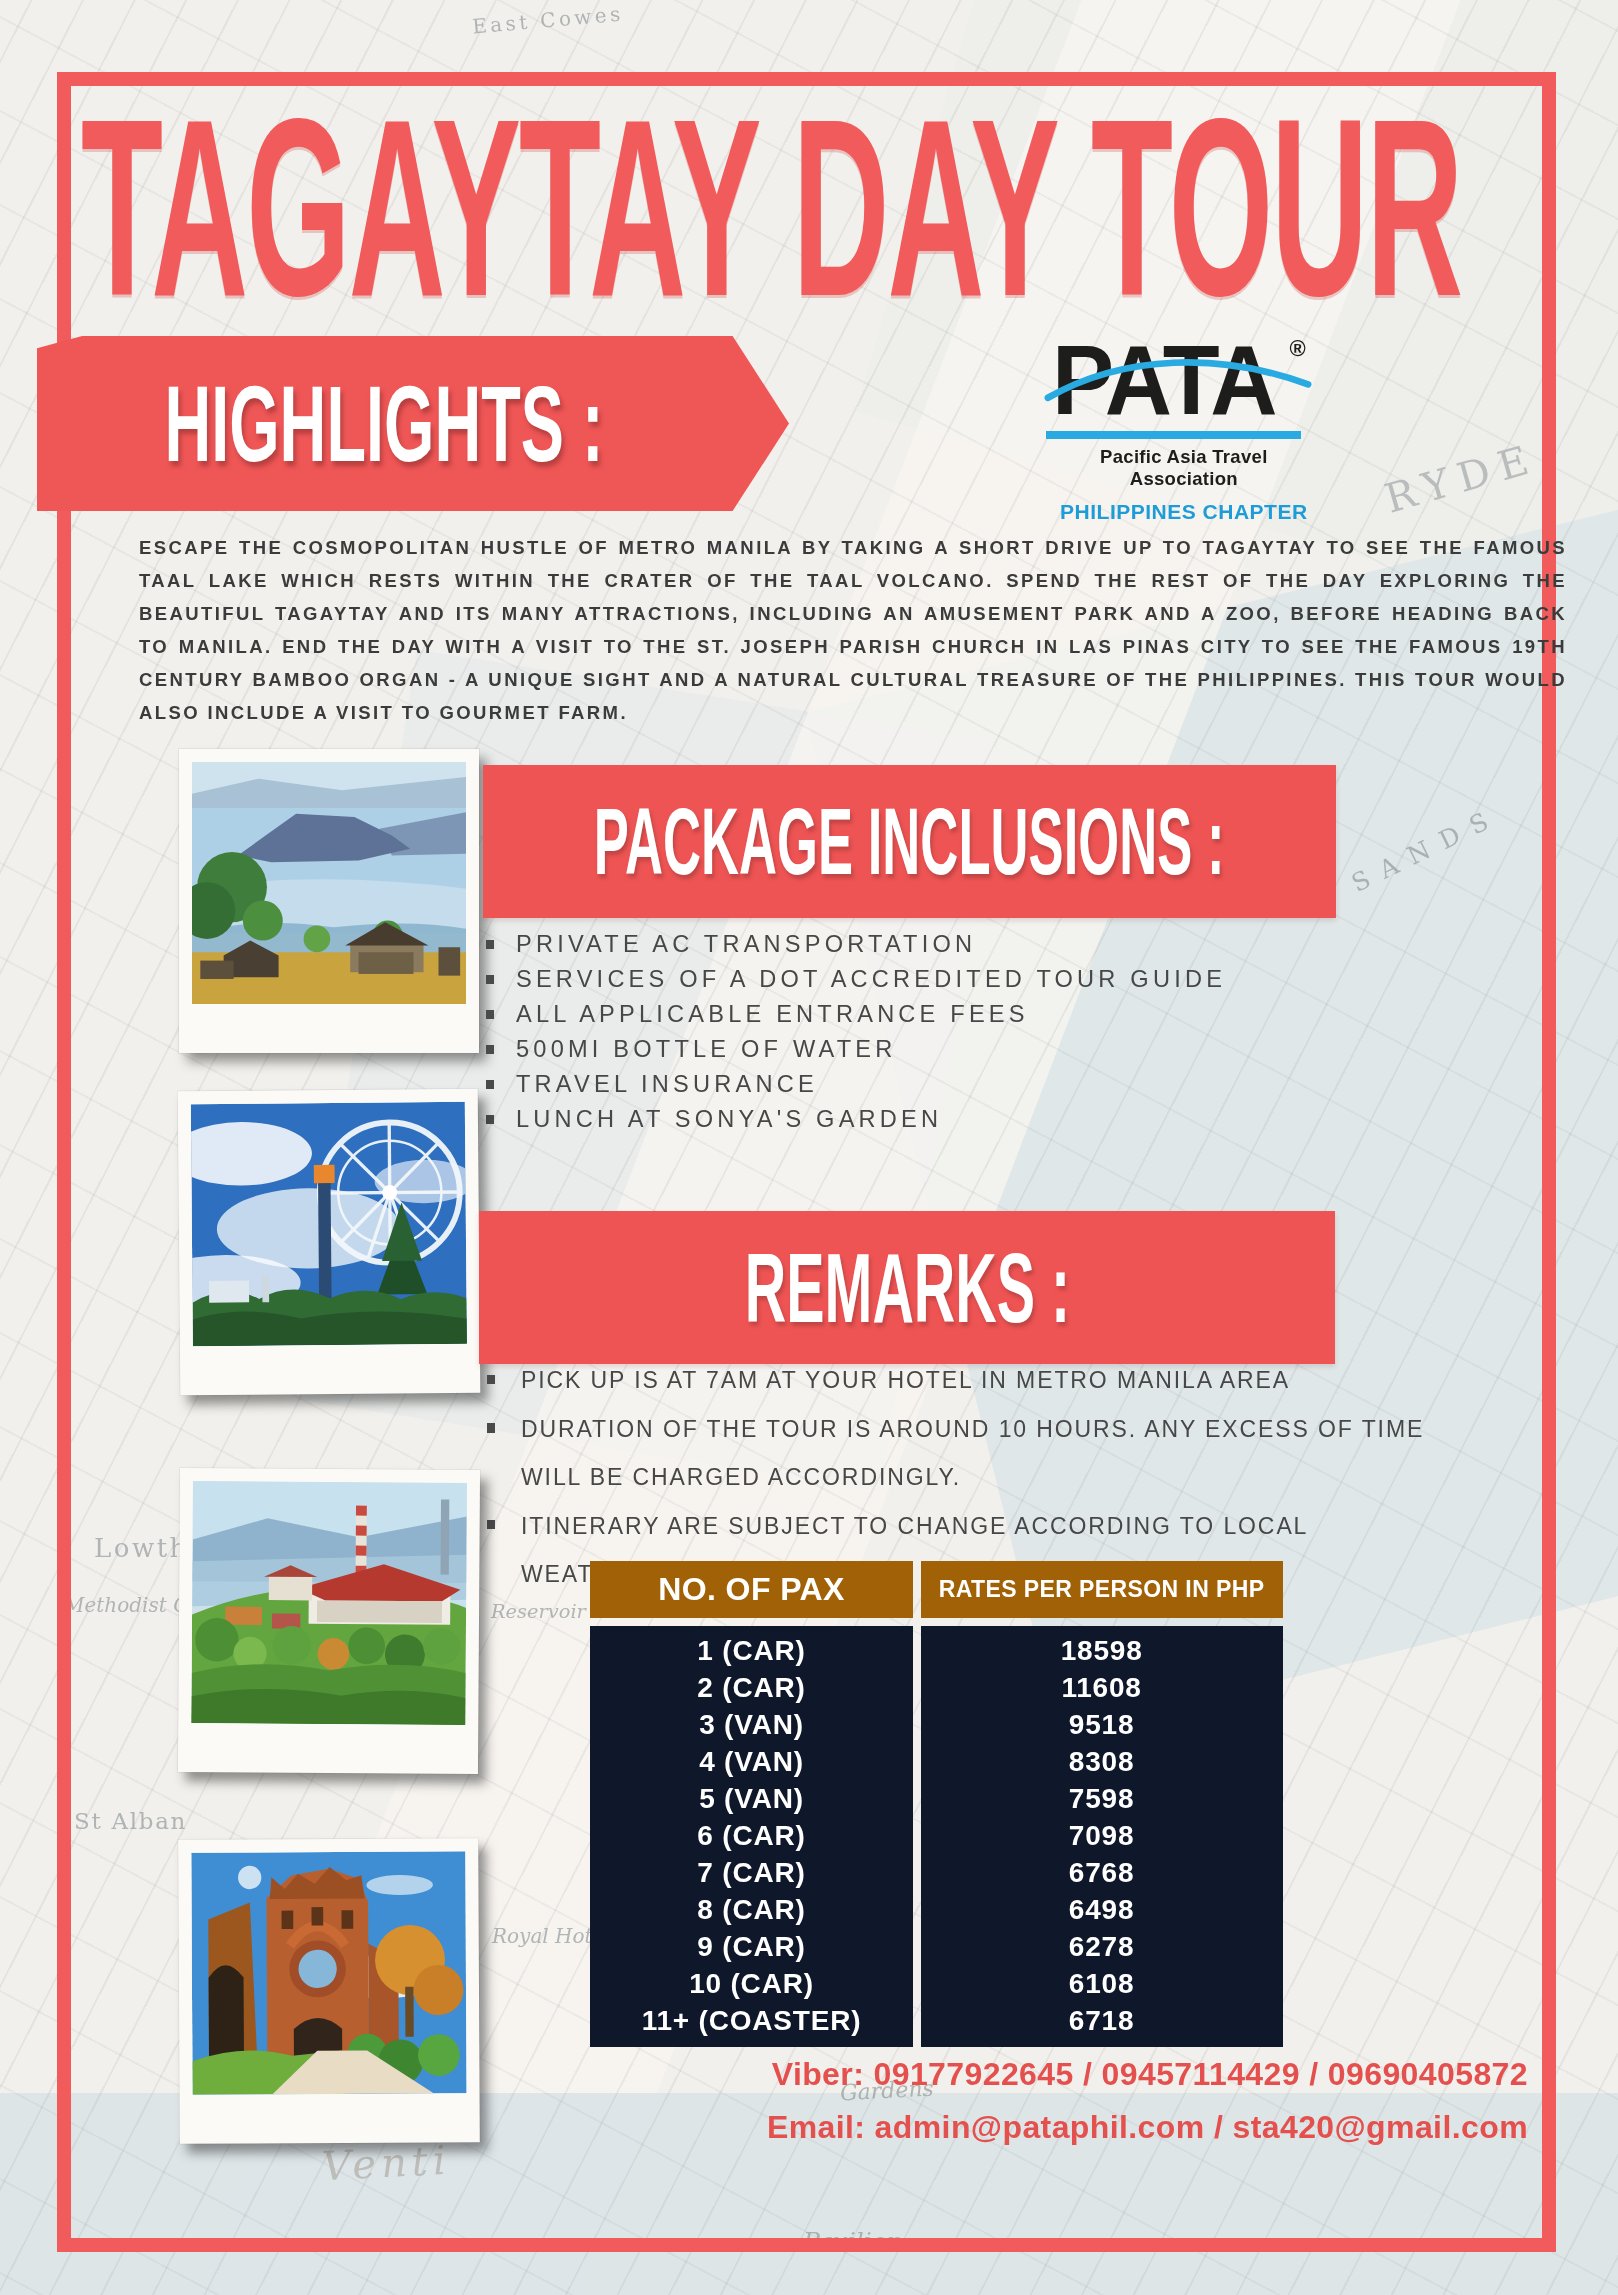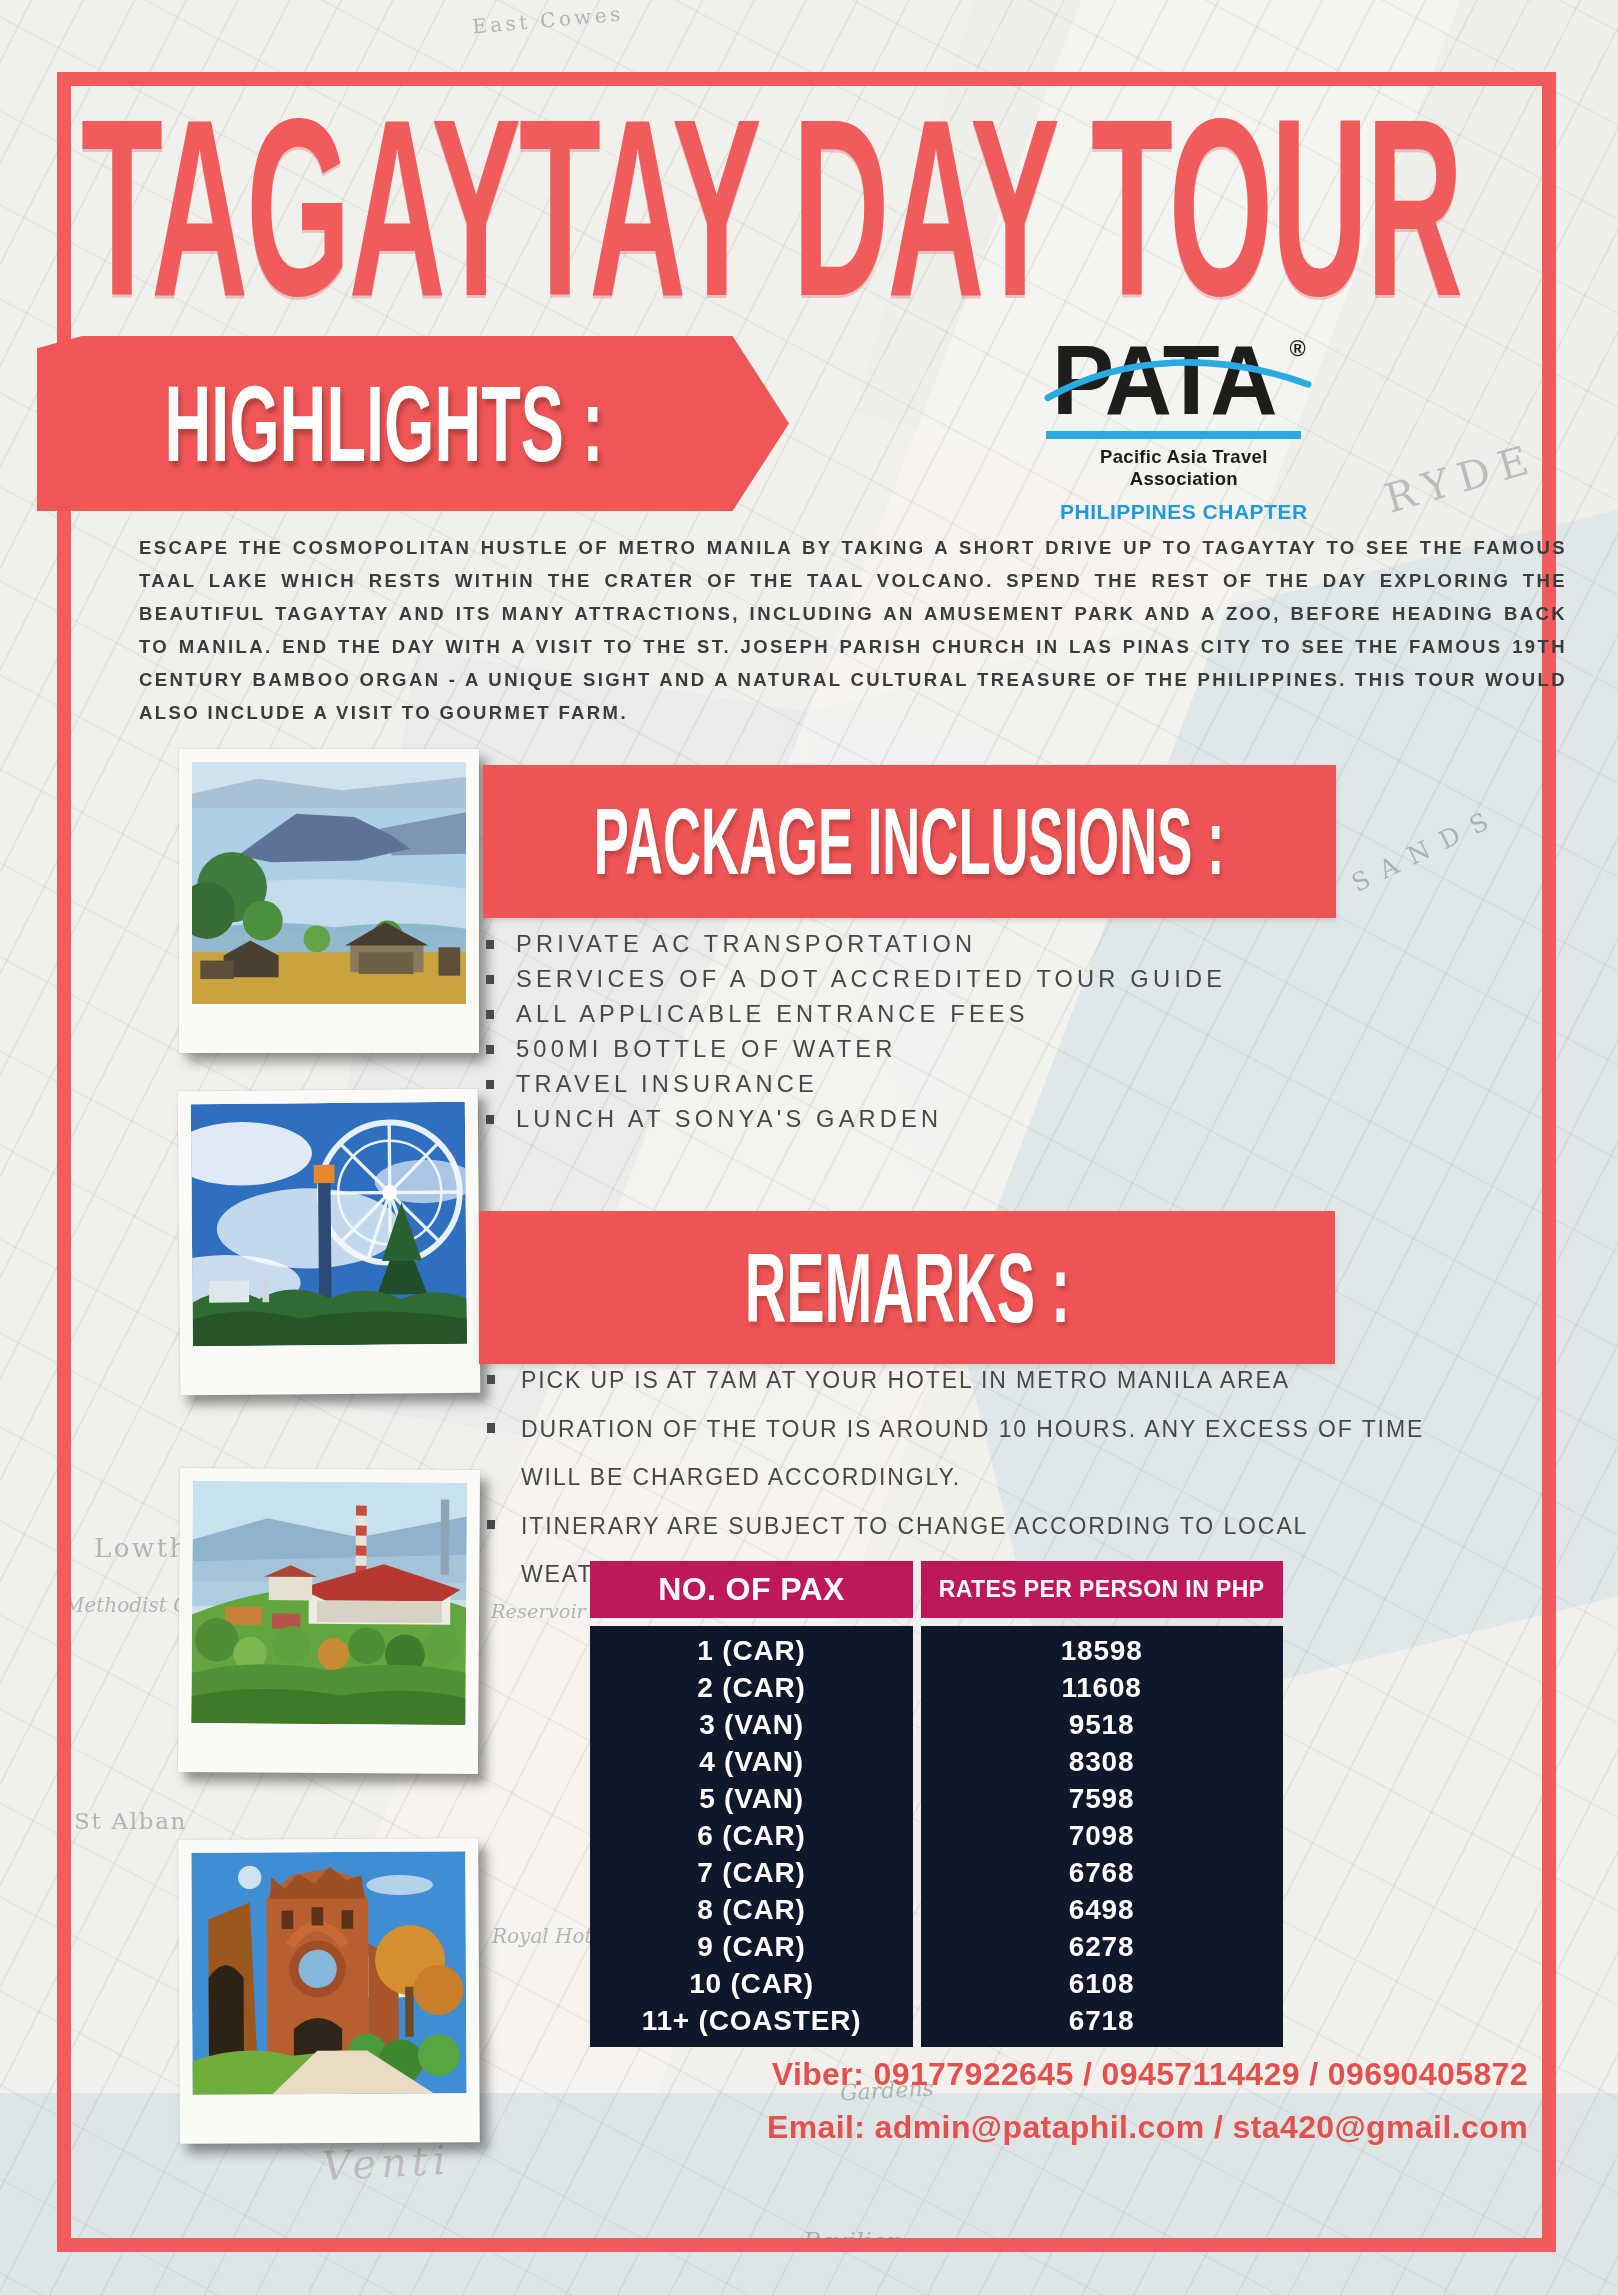--- a/index.html
+++ b/index.html
@@ -98,21 +98,21 @@
   .list-inclusions li::before { top:12.6px; }
   .list-remarks { left:487px; top:1356px; width:948px; }
   .list-remarks li { font-size:23px; letter-spacing:1.9px; line-height:48px; padding-left:34px; margin-bottom:0.8px; }
   .list-remarks li::before { top:18.5px; }
 
   
   .rates { position:absolute; left:590px; top:1561px; z-index:6; display:flex; gap:7.6px; }
   .rates .col { display:flex; flex-direction:column; gap:8.4px; }
   .col-pax  { width:323px; }
   .col-rate { width:362px; }
-  .rates .head { background:#be185d; color:#fff; font-weight:bold; height:57px;
+  .rates .head { background:#a16207; color:#fff; font-weight:bold; height:57px;
                  display:flex; align-items:center; justify-content:center; letter-spacing:0.4px; }
   .col-pax  .head { font-size:32px; }
   .col-rate .head { font-size:23px; }
   .rates .bodyblk { background:#0f172a; padding:5.9px 0 7.6px; }
   .rates .cellrow { color:#fff; font-weight:bold; font-size:28px; line-height:37px;
                     text-align:center; letter-spacing:0.8px; }
 
   
   .contact { position:absolute; right:91px; top:2048px; z-index:6; text-align:right;
              color:#e4504e; font-weight:bold; font-size:32px; line-height:53px; letter-spacing:0.4px;margin-left:16px; }

